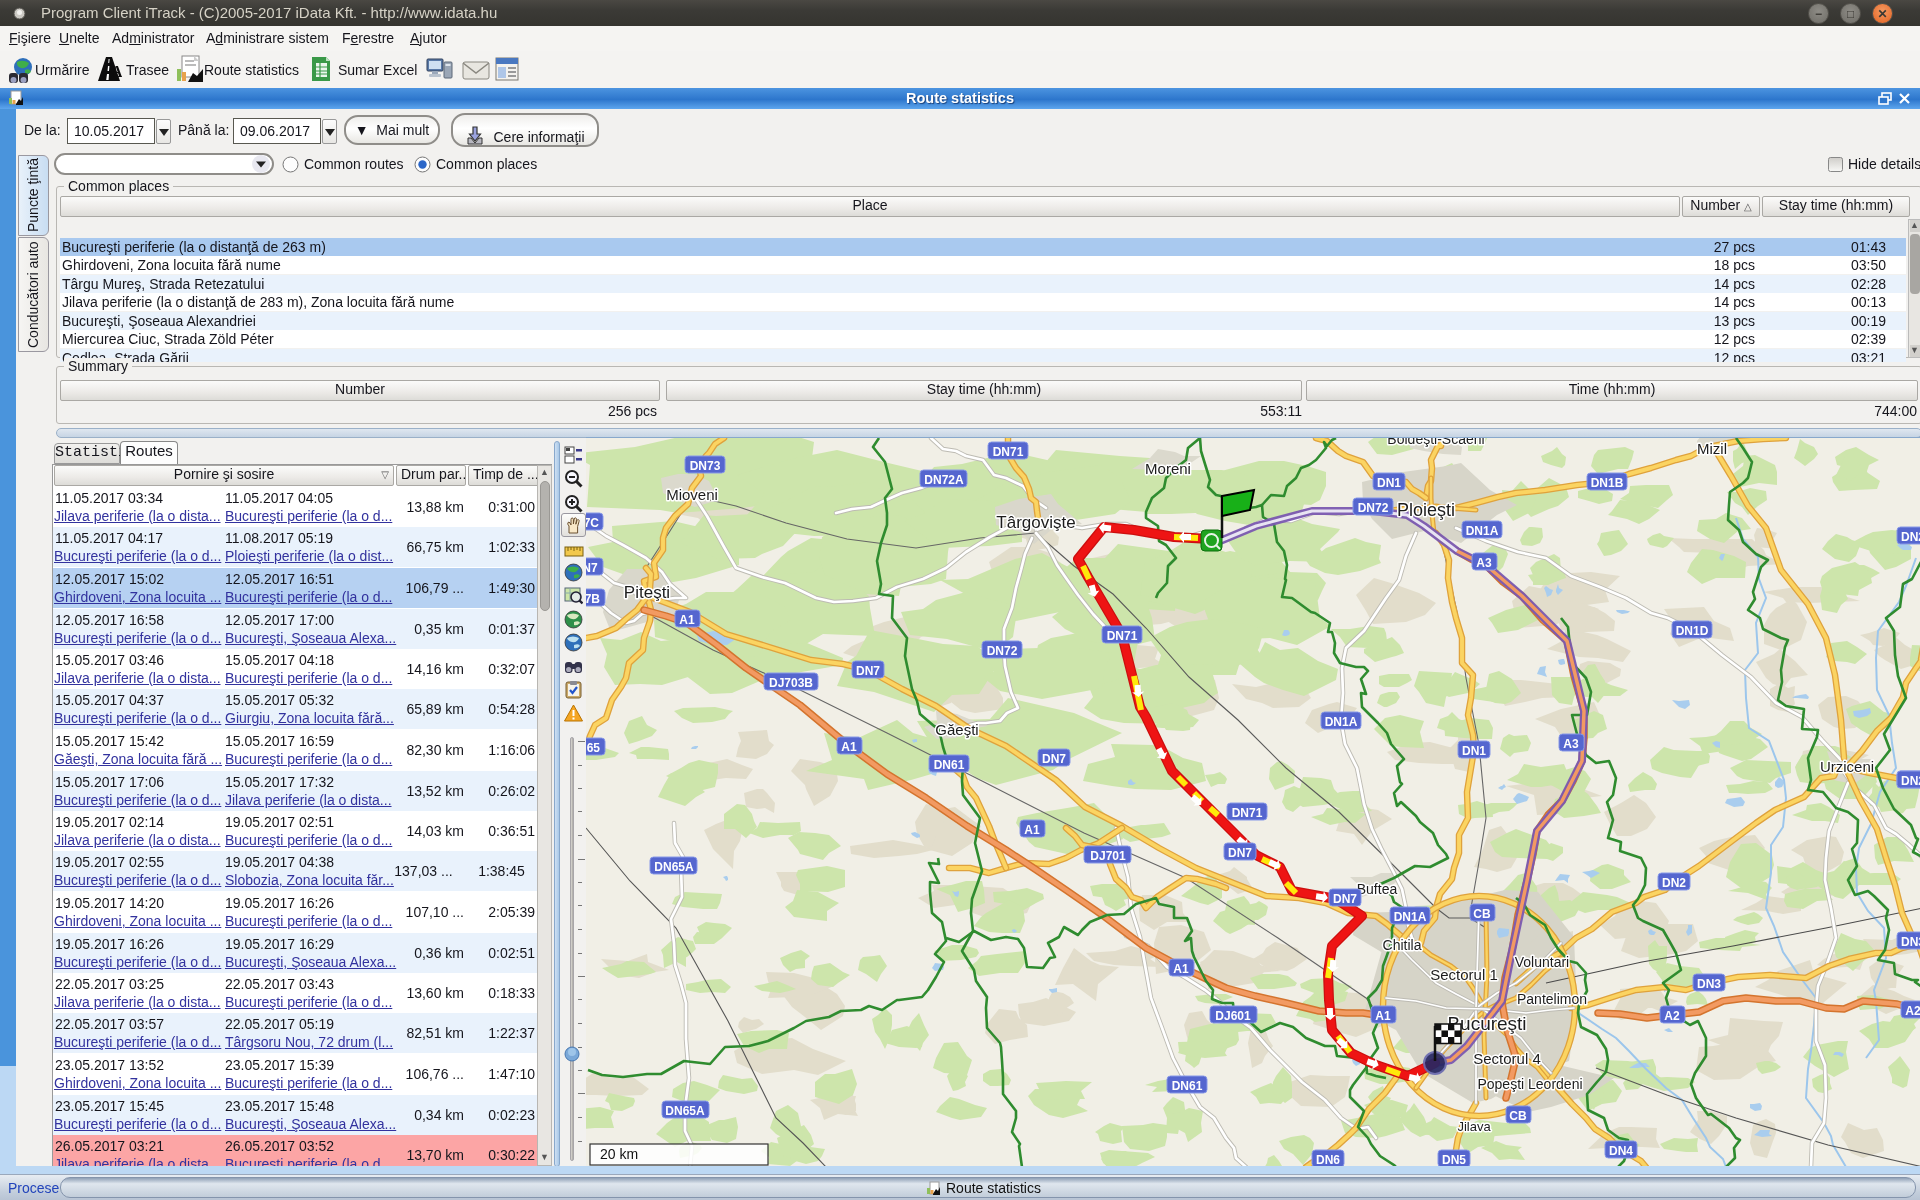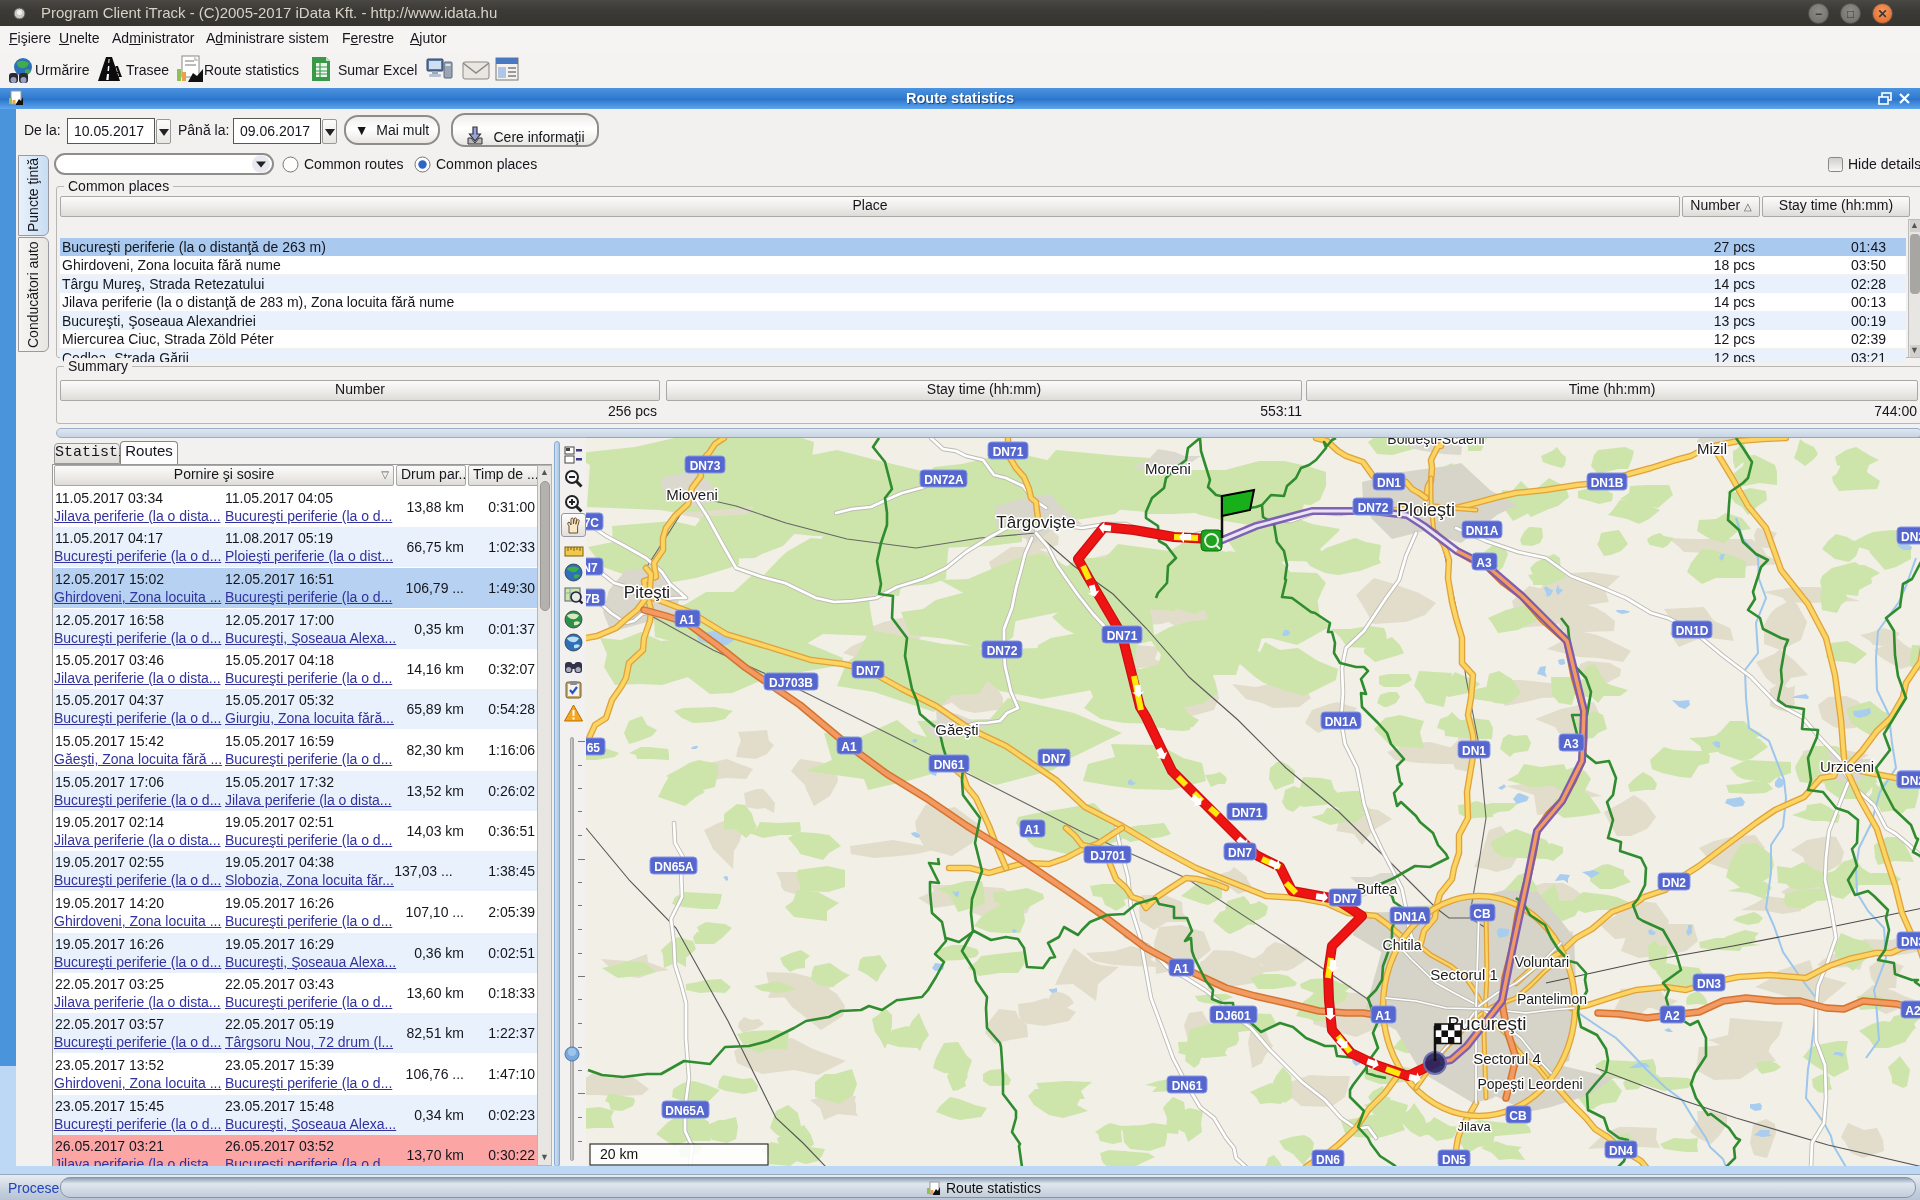--- a/index.html
+++ b/index.html
@@ -298,21 +298,21 @@
         <span class="rlink" style="position:absolute;left:172px;top:21px">Bucureşti periferie (la o d...</span>
         <span style="position:absolute;left:330px;top:12px;width:81px;text-align:right">14,03 km</span>
         <span style="position:absolute;left:415px;top:12px;width:67px;text-align:right">0:36:51</span>
       </div>
       <div class="row" style="left:37px;top:742px;width:484px;height:40px;background:#e9f2fc;">
         <span style="position:absolute;left:2px;top:3px">19.05.2017 02:55</span>
         <span style="position:absolute;left:172px;top:3px">19.05.2017 04:38</span>
         <span class="rlink" style="position:absolute;left:1px;top:21px">Bucureşti periferie (la o d...</span>
         <span class="rlink" style="position:absolute;left:172px;top:21px">Slobozia, Zona locuita făr...</span>
         <span style="position:absolute;left:330px;top:12px;width:81px;text-align:center">137,03 ...</span>
-        <span style="position:absolute;left:415px;top:12px;width:67px;text-align:right">1:38:45</span>
+        <span style="position:absolute;left:415px;top:12px;width:67px;text-align:center">1:38:45</span>
       </div>
       <div class="row" style="left:37px;top:783px;width:484px;height:40px;background:#ffffff;">
         <span style="position:absolute;left:2px;top:3px">19.05.2017 14:20</span>
         <span style="position:absolute;left:172px;top:3px">19.05.2017 16:26</span>
         <span class="rlink" style="position:absolute;left:1px;top:21px">Ghirdoveni, Zona locuita ...</span>
         <span class="rlink" style="position:absolute;left:172px;top:21px">Bucureşti periferie (la o d...</span>
         <span style="position:absolute;left:330px;top:12px;width:81px;text-align:right">107,10 ...</span>
         <span style="position:absolute;left:415px;top:12px;width:67px;text-align:right">2:05:39</span>
       </div>
       <div class="row" style="left:37px;top:824px;width:484px;height:40px;background:#e9f2fc;">

